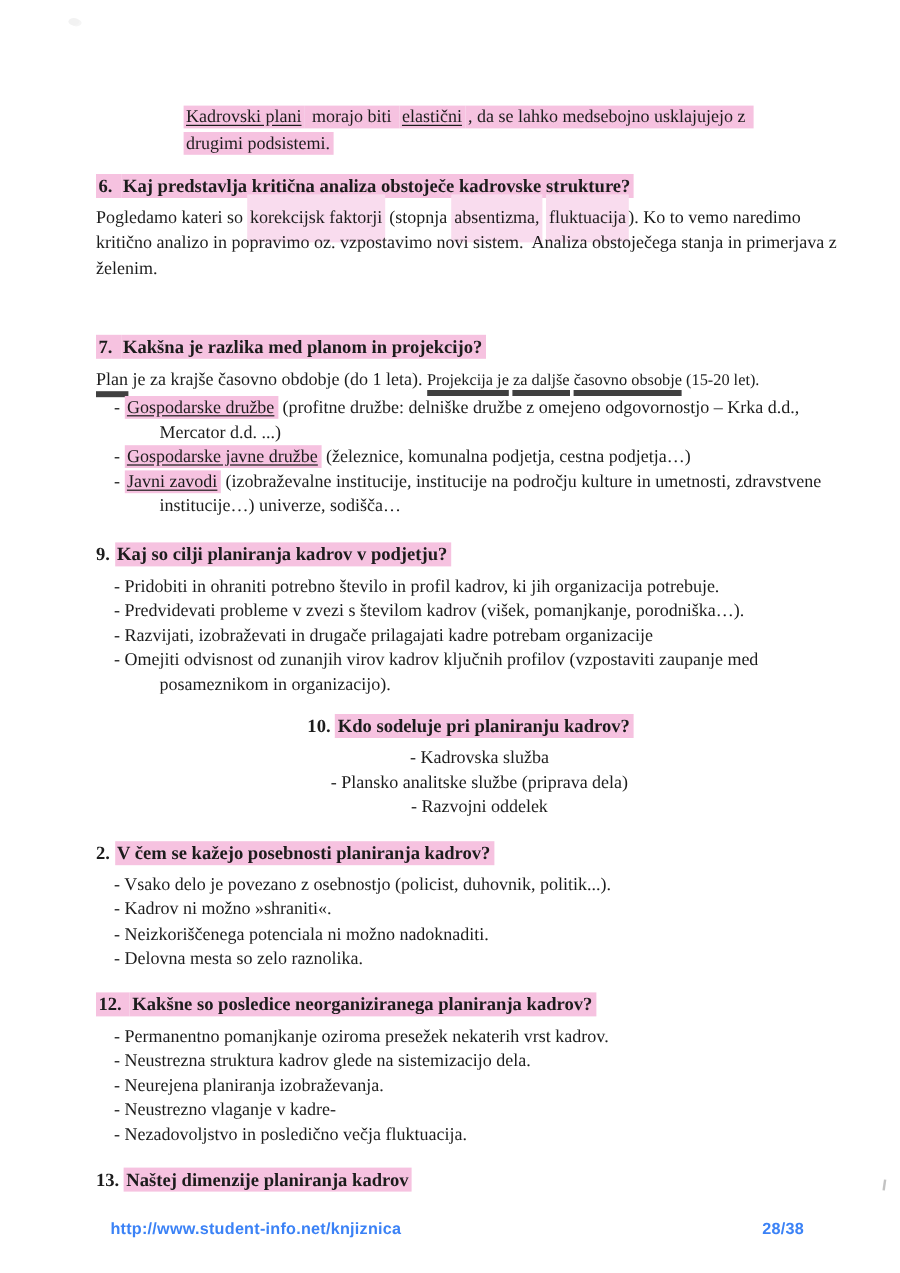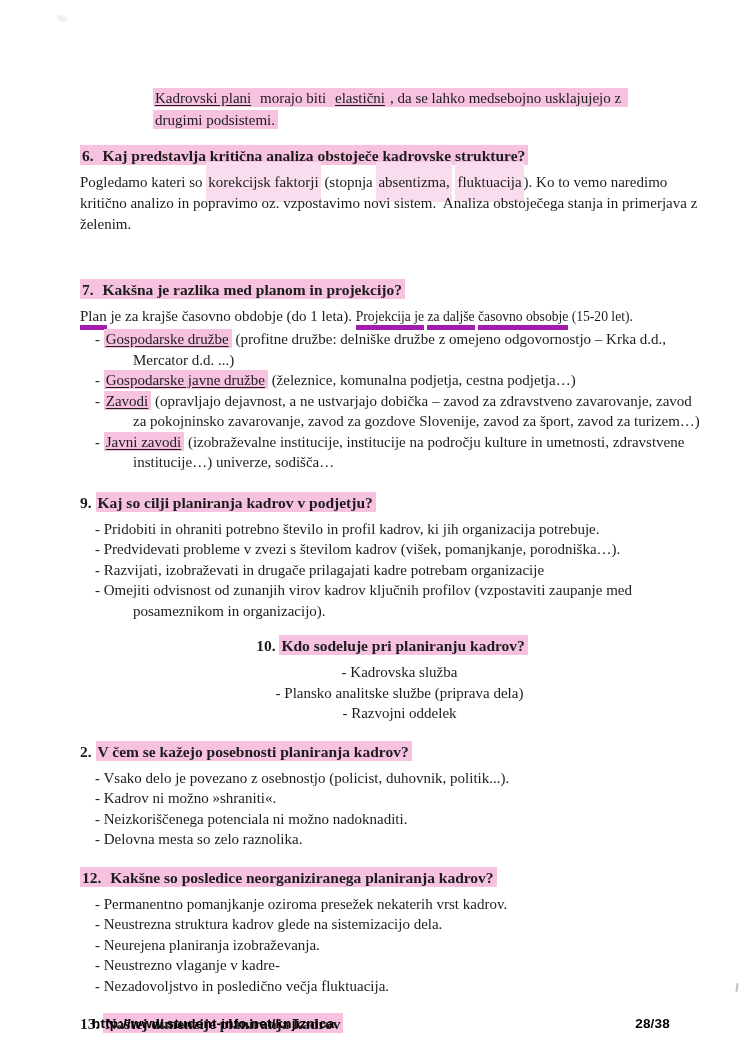--- a/index.html
+++ b/index.html
@@ -58,31 +58,31 @@
     -webkit-box-decoration-break:clone;
     padding:2px 3px 1px 2px;
   }
   .hl-light{
     background:#f9dcee;
     box-decoration-break:clone;
     -webkit-box-decoration-break:clone;
     padding:12px 2px;
   }
   .hl-under{
-    border-bottom:5px solid #a21caf;
+    border-bottom:5px solid #404040;
     padding-bottom:1px;
   }
   .u{text-decoration:underline;text-underline-offset:2px;}
   .sm{font-size:13.6px;}
   .footer{
     position:absolute;
     left:92px;right:80px;bottom:30px;
     display:flex;justify-content:space-between;align-items:baseline;
     font-family:"Liberation Sans","DejaVu Sans",sans-serif;
-    font-weight:bold;font-size:13.5px;color:#000000;
+    font-weight:bold;font-size:13.5px;color:#3b82f6;
     letter-spacing:.2px;
   }
   .artifact-a{
     position:absolute;left:57px;top:15px;width:9px;height:6px;
     background:#f2f2f2;border-radius:50%;
     box-shadow:2px 1px 0 #f5f5f5;
   }
   .artifact-b{
     position:absolute;left:736px;top:983px;width:2px;height:9px;
     background:#8f8f8f;opacity:.55;transform:rotate(8deg);
@@ -102,21 +102,20 @@
           <div class="h"><span class="hl-pink">6. </span><span class="hl-pink">Kaj predstavlja kritična analiza obstoječe kadrovske strukture?</span></div>
           <p class="para"><span>Pogledamo kateri so </span><span class="hl-light">korekcijsk faktorji</span><span> (stopnja </span><span class="hl-light">absentizma,</span><span> </span><span class="hl-light">fluktuacija</span><span>). Ko to vemo naredimo kritično analizo in popravimo oz. vzpostavimo novi sistem.  Analiza obstoječega stanja in primerjava z želenim.</span></p>
         </div>
         <div class="sec sec-7">
           <div class="h"><span class="hl-pink">7. </span><span class="hl-pink">Kakšna je razlika med planom in projekcijo?</span></div>
           <p class="para"><span class="hl-under">Plan</span><span> je za krajše časovno obdobje (do 1 leta). </span><span class="hl-under sm">Projekcija je</span><span class="sm"> </span><span class="hl-under sm">za daljše</span><span class="sm"> </span><span class="hl-under sm">časovno obsobje</span><span class="sm"> (15-20 let).</span></p>
         </div>
         <div class="sec sec-8">
           <div class="li"><span>- </span><span class="u hl-pink">Gospodarske družbe</span><span> (profitne družbe: delniške družbe z omejeno odgovornostjo – Krka d.d., Mercator d.d. ...)</span></div>
           <div class="li"><span>- </span><span class="u hl-pink">Gospodarske javne družbe</span><span> (železnice, komunalna podjetja, cestna podjetja…)</span></div>
-          <div class="li"><span>- </span><span class="u hl-pink">Zavodi</span><span> (opravljajo dejavnost, a ne ustvarjajo dobička – zavod za zdravstveno zavarovanje, zavod za pokojninsko zavarovanje, zavod za gozdove Slovenije, zavod za šport, zavod za turizem…)</span></div>
           <div class="li"><span>- </span><span class="u hl-pink">Javni zavodi</span><span> (izobraževalne institucije, institucije na področju kulture in umetnosti, zdravstvene institucije…) univerze, sodišča…</span></div>
         </div>
         <div class="sec sec-9">
           <div class="h"><span>9. </span><span class="hl-pink">Kaj so cilji planiranja kadrov v podjetju?</span></div>
           <div class="li"><span>- Pridobiti in ohraniti potrebno število in profil kadrov, ki jih organizacija potrebuje.</span></div>
           <div class="li"><span>- Predvidevati probleme v zvezi s številom kadrov (višek, pomanjkanje, porodniška…).</span></div>
           <div class="li"><span>- Razvijati, izobraževati in drugače prilagajati kadre potrebam organizacije</span></div>
           <div class="li"><span>- Omejiti odvisnost od zunanjih virov kadrov ključnih profilov (vzpostaviti zaupanje med posameznikom in organizacijo).</span></div>
         </div>
         <div class="sec sec-10">

